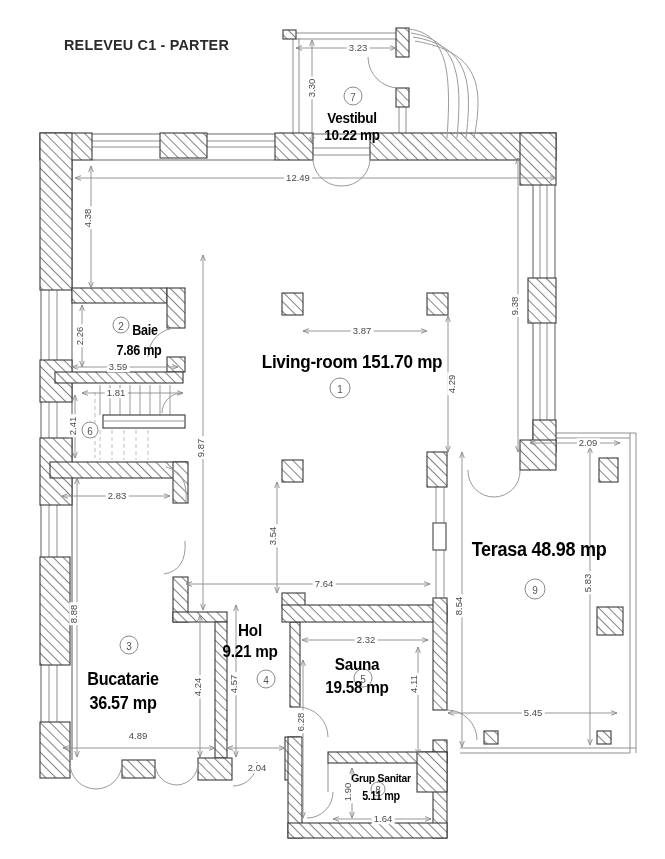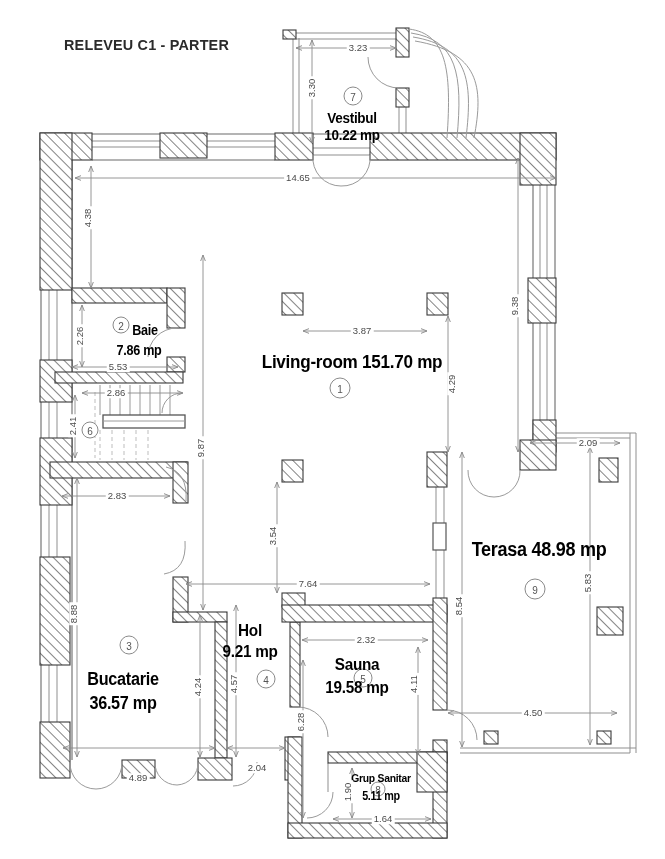--- a/index.html
+++ b/index.html
@@ -270,31 +270,31 @@
   <div class="lbl num" style="left:121px;top:326px">2</div>
   <div class="lbl num" style="left:129px;top:646px">3</div>
   <div class="lbl num" style="left:266px;top:680px">4</div>
   <div class="lbl num" style="left:363px;top:679px">5</div>
   <div class="lbl num" style="left:90px;top:431px">6</div>
   <div class="lbl num" style="left:353px;top:97px">7</div>
   <div class="lbl num" style="left:378px;top:790px">8</div>
   <div class="lbl num" style="left:535px;top:590px">9</div>
 
   <div class="lbl dim" style="left:358px;top:48px">3.23</div>
-  <div class="lbl dim" style="left:298px;top:178px">14.65</div>
-  <div class="lbl dim" style="left:118px;top:367px">5.53</div>
-  <div class="lbl dim" style="left:116px;top:393px">2.86</div>
+  <div class="lbl dim" style="left:298px;top:178px">12.49</div>
+  <div class="lbl dim" style="left:118px;top:367px">3.59</div>
+  <div class="lbl dim" style="left:116px;top:393px">1.81</div>
   <div class="lbl dim" style="left:362px;top:331px">3.87</div>
-  <div class="lbl dim" style="left:308px;top:584px">7.64</div>
+  <div class="lbl dim" style="left:324px;top:584px">7.64</div>
   <div class="lbl dim" style="left:588px;top:443px">2.09</div>
-  <div class="lbl dim" style="left:533px;top:713px">4.50</div>
+  <div class="lbl dim" style="left:533px;top:713px">5.45</div>
   <div class="lbl dim" style="left:366px;top:640px">2.32</div>
   <div class="lbl dim" style="left:257px;top:768px">2.04</div>
   <div class="lbl dim" style="left:117px;top:496px">2.83</div>
-  <div class="lbl dim" style="left:138px;top:778px">4.89</div>
+  <div class="lbl dim" style="left:138px;top:736px">4.89</div>
   <div class="lbl dim" style="left:383px;top:819px">1.64</div>
 
   <div class="lbl dim dimv" style="left:312px;top:88px">3.30</div>
   <div class="lbl dim dimv" style="left:88px;top:218px">4.38</div>
   <div class="lbl dim dimv" style="left:80px;top:336px">2.26</div>
   <div class="lbl dim dimv" style="left:73px;top:426px">2.41</div>
   <div class="lbl dim dimv" style="left:201px;top:448px">9.87</div>
   <div class="lbl dim dimv" style="left:452px;top:384px">4.29</div>
   <div class="lbl dim dimv" style="left:515px;top:306px">9.38</div>
   <div class="lbl dim dimv" style="left:273px;top:536px">3.54</div>

